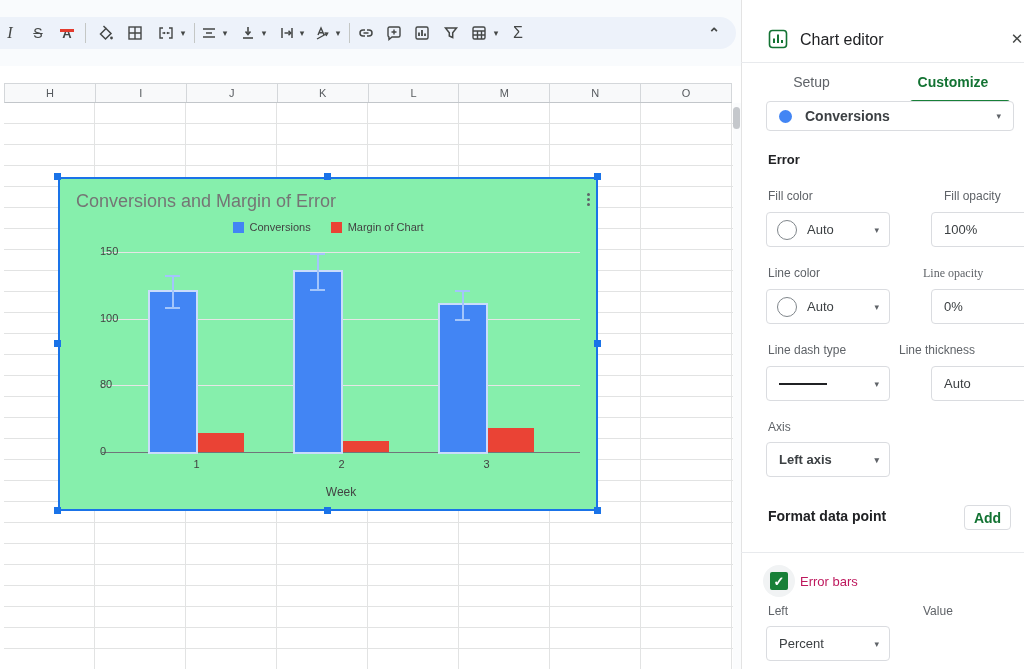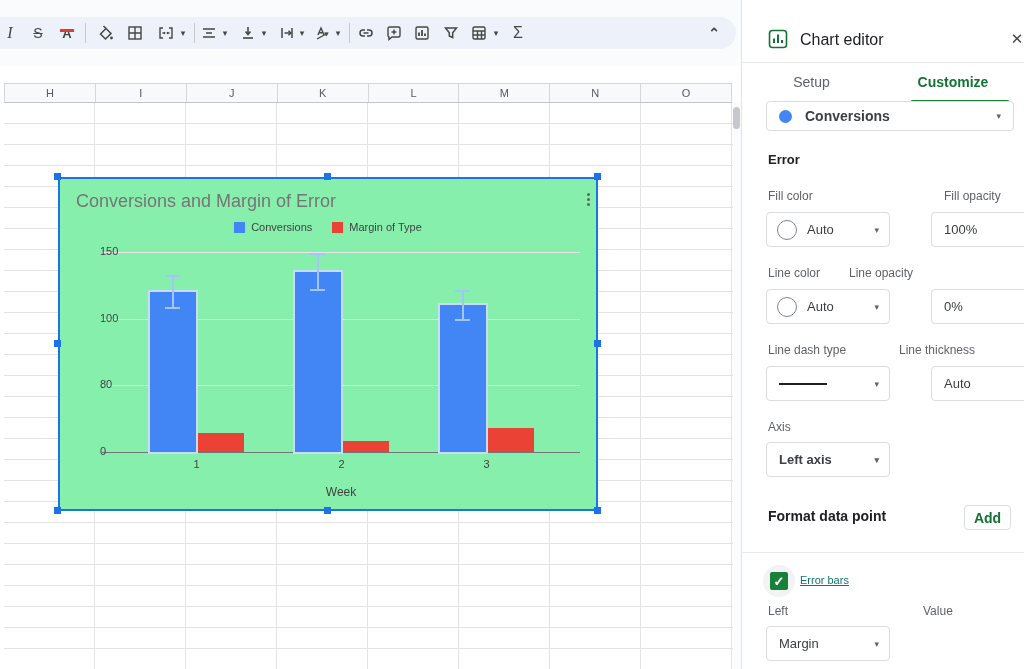--- a/index.html
+++ b/index.html
@@ -86,21 +86,21 @@
   .psel .txt { padding-left:12px; }
   .psel .txt2 { padding-left:0; }
   .dash-line { width:48px; height:2px; background:#202124; margin-left:12px; }
   #fmt-dp-h { left:768px; top:508px; font-size:14px; font-weight:bold; color:#202124; }
   #add-btn { left:964px; top:505px; width:47px; height:25px; border:1px solid #dadce0; border-radius:4px; background:#fff;
     color:#137333; font-size:14px; font-weight:bold; display:flex; align-items:center; justify-content:center; cursor:pointer; }
   #panel-div2 { left:741px; top:552px; width:283px; height:1px; background:#e8eaed; }
   #cb-halo { left:763px; top:565px; width:32px; height:32px; border-radius:50%; background:#f1f3f4; }
   #cb { left:770px; top:572px; width:18px; height:18px; background:#188038; border-radius:2px; color:#fff;
     font-size:13px; font-weight:bold; display:flex; align-items:center; justify-content:center; cursor:pointer; }
-  #cb-label { left:800px; top:574px; font-size:11px; color:#0f766e;text-decoration:underline; }
+  #cb-label { left:800px; top:574px; font-size:13px; color:#be185d; }
   #value-input { left:899px; top:626px; width:112px; height:35px; border:1px solid #dadce0; border-radius:4px;
     font-size:13px; color:#3c4043; padding-left:12px; font-family:"Liberation Sans", sans-serif; position:absolute; }
 </style>
 </head>
 <body>
 
 <div id="stage">
 
   <div class="abs" id="topstrip"></div>
   <div class="abs" id="blue-sliver"></div>
@@ -217,21 +217,21 @@
 
   <div class="abs" id="chart-card">
     <div id="chart-title">Conversions and Margin of Error</div>
     <div id="chart-legend">
         <div class="leg-item">
           <span class="leg-swatch" style="background: rgb(66, 133, 244);"></span>
           <span>Conversions</span>
         </div>
         <div class="leg-item">
           <span class="leg-swatch" style="background: rgb(234, 67, 53);"></span>
-          <span>Margin of Type</span>
+          <span>Margin of Chart</span>
         </div>
       </div>
     <div id="chart-plot">
         <div class="gridline" style="top: 73px;"></div>
         <div class="ytick" style="top: 66px;">150</div>
         <div class="gridline" style="top: 139.667px;"></div>
         <div class="ytick" style="top: 132.667px;">100</div>
         <div class="gridline" style="top: 206.333px;"></div>
         <div class="ytick" style="top: 199.333px;">80</div>
         <div class="gridline axis" style="top: 273px;"></div>
@@ -300,21 +300,21 @@
     <span class="swatch-circle"></span>
     <span class="txt2">Auto</span>
     <span class="dd">▾</span>
   </div>
   <div class="psel c2" style="top:212px;">
     <span class="txt">100%</span>
     <span class="dd">▾</span>
   </div>
 
   <div class="flabel" style="left:768px; top:266px;">Line color</div>
-  <div class="flabel" style="left:849px; top:266px;">Line opacity</div>
+  <div class="flabel" style="left:923px; top:266px;font-family:Liberation Serif, serif;">Line opacity</div>
   <div class="psel c1" style="top:289px;">
     <span class="swatch-circle"></span>
     <span class="txt2">Auto</span>
     <span class="dd">▾</span>
   </div>
   <div class="psel c2" style="top:289px;">
     <span class="txt">0%</span>
     <span class="dd">▾</span>
   </div>
 
@@ -339,17 +339,17 @@
   <div class="abs" id="add-btn">Add</div>
   <div class="abs" id="panel-div2"></div>
 
   <div class="abs" id="cb-halo"></div>
   <div class="abs" id="cb">✓</div>
   <div class="abs" id="cb-label">Error bars</div>
 
   <div class="flabel" style="left:768px; top:604px;">Left</div>
   <div class="flabel" style="left:923px; top:604px;">Value</div>
   <div class="psel c1" style="top:626px;">
-    <span class="txt">Margin</span>
+    <span class="txt">Percent</span>
     <span class="dd">▾</span>
   </div>
 
 </div>
 
 </body></html>

